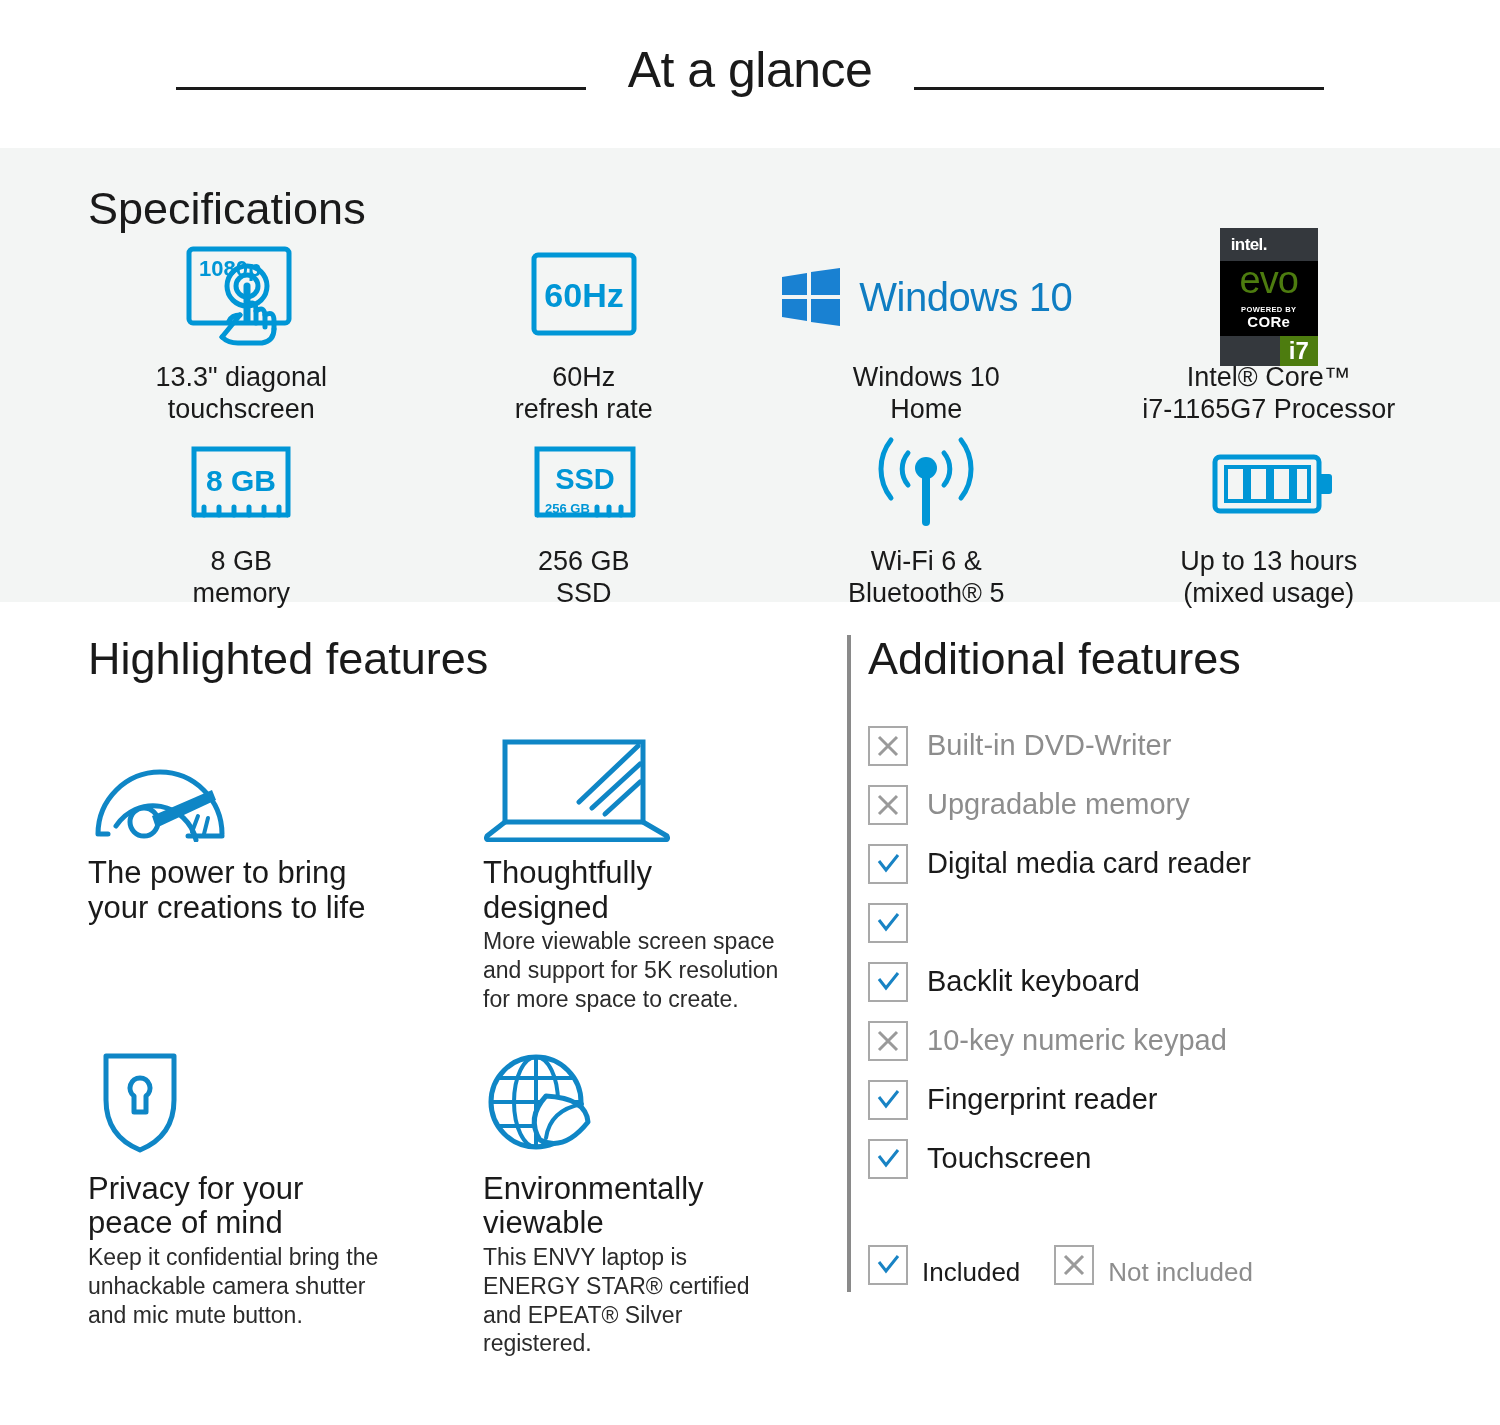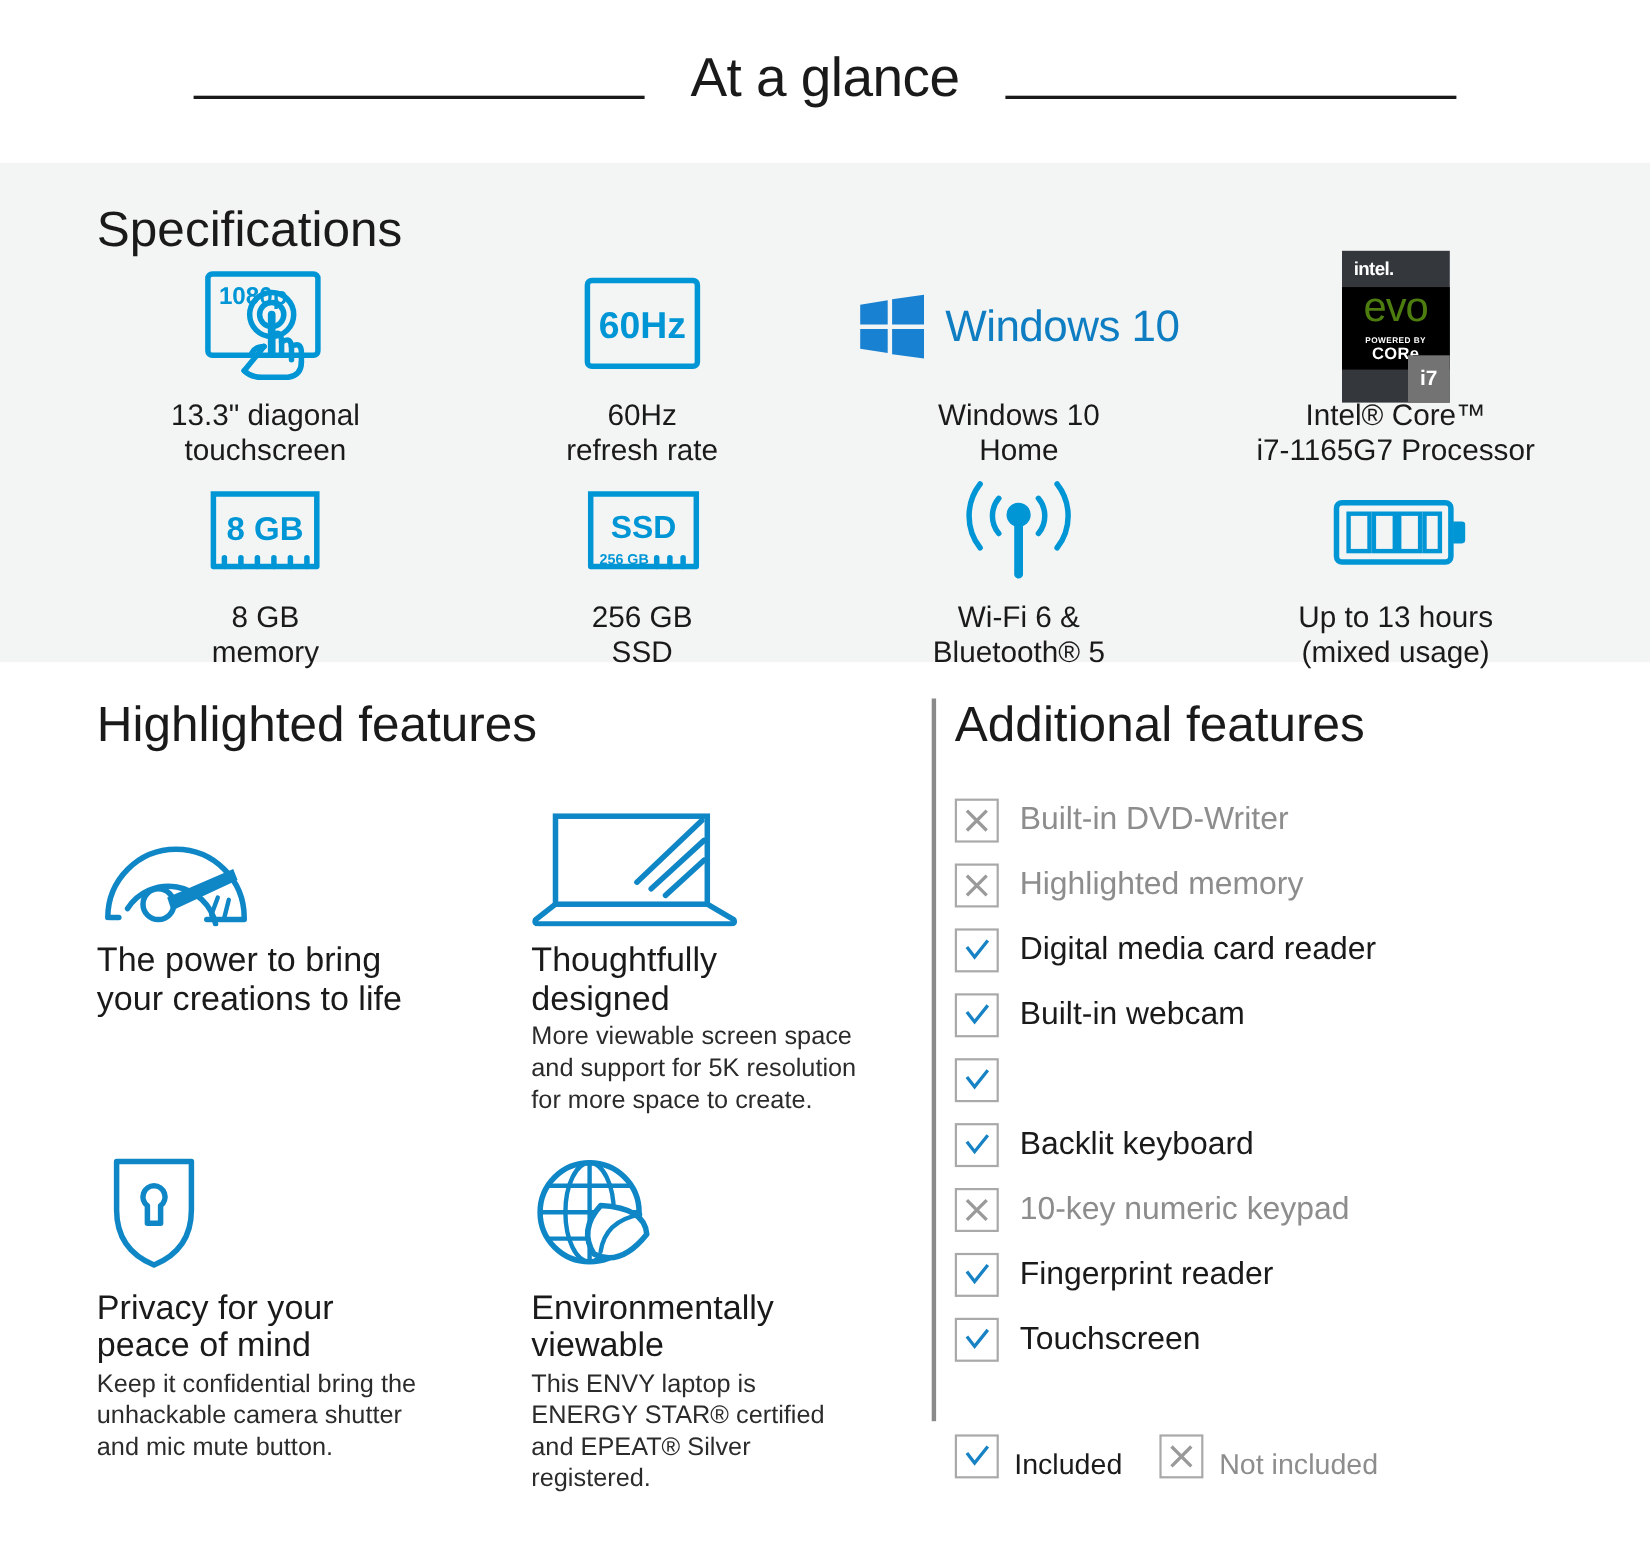--- a/index.html
+++ b/index.html
@@ -213,24 +213,24 @@
     color: #ffffff;
     font-size: 15px;
     font-weight: bold;
     letter-spacing: 0.3px;
     line-height: 1;
   }
   .intel-bot { height: 30px; position: relative; }
   .intel-i7 {
     position: absolute;
     right: 0; bottom: 0;
-    width: 38px; height: 43px;
-    background: #737373;
+    width: 38px; height: 30px;
+    background: #4d7c0f;
     color: #ffffff;
-    font-size: 19px;
+    font-size: 24px;
     font-weight: bold;
     display: flex; align-items: center; justify-content: center;
   }
 
   
   .win-wrap { display: flex; align-items: center; gap: 17px; }
   .win-text {
     color: #0f7dc2;
     font-size: 40px;
     font-weight: 400;
@@ -487,37 +487,29 @@
             </svg>
           </div>
           <span class="check-text no">Built-in DVD-Writer</span>
         </div>
         <div class="check-row">
           <div class="check-box">
             <svg width="24" height="24" viewBox="0 0 24 24">
               <path d="M3 3 L21 21 M21 3 L3 21" fill="none" stroke="#9a9a9a" stroke-width="3"></path>
             </svg>
           </div>
-          <span class="check-text no">Highlighted memory</span>
+          <span class="check-text no">Upgradable memory</span>
         </div>
         <div class="check-row">
           <div class="check-box">
             <svg width="26" height="26" viewBox="0 0 26 26">
               <path d="M4 10 L11 19 L23 4" fill="none" stroke="#1883c4" stroke-width="3"></path>
             </svg>
           </div>
           <span class="check-text yes">Digital media card reader</span>
-        </div>
-        <div class="check-row">
-          <div class="check-box">
-            <svg width="26" height="26" viewBox="0 0 26 26">
-              <path d="M4 10 L11 19 L23 4" fill="none" stroke="#1883c4" stroke-width="3"></path>
-            </svg>
-          </div>
-          <span class="check-text yes">Built-in webcam</span>
         </div>
         <div class="check-row">
           <div class="check-box">
             <svg width="26" height="26" viewBox="0 0 26 26">
               <path d="M4 10 L11 19 L23 4" fill="none" stroke="#1883c4" stroke-width="3"></path>
             </svg>
           </div>
         </div>
         <div class="check-row">
           <div class="check-box">

